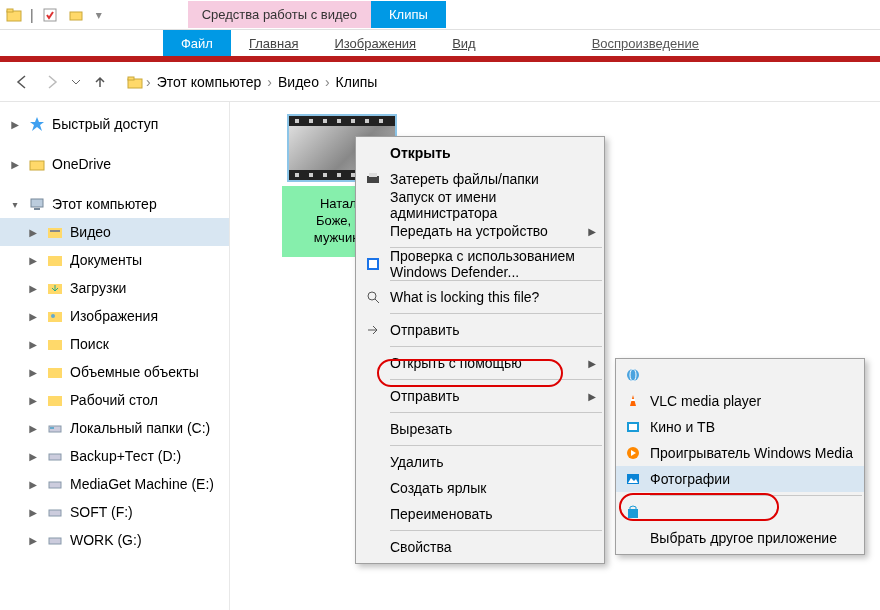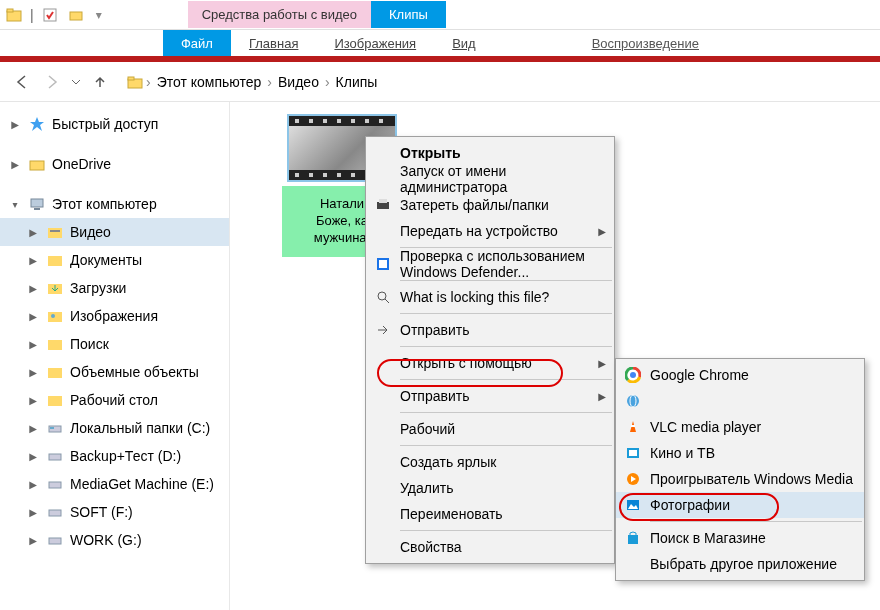--- a/index.html
+++ b/index.html
@@ -39,21 +39,21 @@
 .file-item { width: 120px; text-align: center; cursor: pointer; }
 .file-thumb { width: 110px; height: 68px; margin: 0 auto; border: 2px solid #8cc5e8; background: #c0c0c0; position: relative; }
 .film-strip { position: absolute; left: 0; right: 0; height: 10px; background: #222; }
 .film-strip.top { top: 0; }
 .film-strip.bottom { bottom: 0; }
 .film-hole { position: absolute; width: 4px; height: 4px; background: #ccc; top: 3px; }
 .thumb-img { position: absolute; top: 10px; bottom: 10px; left: 0; right: 0; background: linear-gradient(135deg,#ddd 0%,#888 60%,#bbb 100%); }
 .file-label { margin-top: 4px; font-size: 13px; line-height: 1.3; background: #86efac; padding: 10px 4px; }
 
 .context-menu { position: absolute; background: #f2f2f2; border: 1px solid #a0a0a0; box-shadow: 3px 3px 6px rgba(0,0,0,0.25); font-size: 14px; padding: 3px 0; }
-.cm1 { left: 365px; top: 136px; width: 250px; }
+.cm1 { left: 355px; top: 136px; width: 250px; }
 .cm2 { left: 615px; top: 358px; width: 250px; }
 .cm-item { display: flex; align-items: center; height: 26px; padding: 0 8px 0 0; cursor: pointer; }
 .cm-icon-col { width: 34px; display: flex; align-items: center; justify-content: center; }
 .cm-label { flex: 1; }
 .cm-arrow { font-size: 10px; color: #555; margin-left: 4px; }
 .cm-sep { height: 1px; background: #c8c8c8; margin: 3px 2px 3px 34px; }
 .cm-item.bold .cm-label { font-weight: 600; }
 .cm-highlight { border: 2.5px solid #d00; border-radius: 14px; position: absolute; pointer-events: none; }
 
 svg { display: block; }
@@ -325,34 +325,34 @@
     </div>
   </div>
 </div>
 
 <div class="context-menu cm1">
   <div class="cm-item bold">
       <span class="cm-icon-col"></span>
       <span class="cm-label">Открыть</span>
     </div>
   <div class="cm-item">
-      <span class="cm-icon-col"></span>
-      <span class="cm-label">Запуск от имени администратора</span>
-    </div>
-  <div class="cm-item">
       <span class="cm-icon-col">
         <svg width="16" height="16">
           <rect x="2" y="5" width="12" height="7" fill="#444"></rect>
           <rect x="4" y="2" width="8" height="4" fill="#ddd"></rect>
         </svg>
       </span>
       <span class="cm-label">Затереть файлы/папки</span>
     </div>
   <div class="cm-item">
       <span class="cm-icon-col"></span>
+      <span class="cm-label">Запуск от имени администратора</span>
+    </div>
+  <div class="cm-item">
+      <span class="cm-icon-col"></span>
       <span class="cm-label">Передать на устройство</span>
       <span class="cm-arrow">▶</span>
     </div>
   <div class="cm-sep"></div>
   <div class="cm-item">
       <span class="cm-icon-col">
         <svg width="16" height="16">
           <rect x="2" y="2" width="12" height="12" fill="#1a73e8"></rect>
           <rect x="4" y="4" width="8" height="8" fill="#fff"></rect>
         </svg>
@@ -386,57 +386,45 @@
     </div>
   <div class="cm-sep"></div>
   <div class="cm-item">
       <span class="cm-icon-col"></span>
       <span class="cm-label">Отправить</span>
       <span class="cm-arrow">▶</span>
     </div>
   <div class="cm-sep"></div>
   <div class="cm-item">
       <span class="cm-icon-col"></span>
-      <span class="cm-label">Рабочий</span>
-    </div>
-  <div class="cm-sep"></div>
+      <span class="cm-label">Вырезать</span>
+    </div>
+  <div class="cm-sep"></div>
+  <div class="cm-item">
+      <span class="cm-icon-col"></span>
+      <span class="cm-label">Удалить</span>
+    </div>
   <div class="cm-item">
       <span class="cm-icon-col"></span>
       <span class="cm-label">Создать ярлык</span>
     </div>
   <div class="cm-item">
       <span class="cm-icon-col"></span>
-      <span class="cm-label">Удалить</span>
-    </div>
-  <div class="cm-item">
-      <span class="cm-icon-col"></span>
       <span class="cm-label">Переименовать</span>
     </div>
   <div class="cm-sep"></div>
   <div class="cm-item">
       <span class="cm-icon-col"></span>
       <span class="cm-label">Свойства</span>
     </div>
 </div>
 
 <div class="cm-highlight" style="left:377px;top:359px;width:186px;height:28px"></div>
 
 <div class="context-menu cm2">
-  <div class="cm-item">
-      <span class="cm-icon-col">
-        <svg width="16" height="16">
-          <circle cx="8" cy="8" r="7" fill="#fff" stroke="#888"></circle>
-          <circle cx="8" cy="8" r="3" fill="#4285f4"></circle>
-          <path d="M8 1 A7 7 0 0 1 14.6 10" stroke="#ea4335" stroke-width="3" fill="none"></path>
-          <path d="M14.6 10 A7 7 0 0 1 3 13" stroke="#fbbc05" stroke-width="3" fill="none"></path>
-          <path d="M3 13 A7 7 0 0 1 8 1" stroke="#34a853" stroke-width="3" fill="none"></path>
-        </svg>
-      </span>
-      <span class="cm-label">Google Chrome</span>
-    </div>
   <div class="cm-item">
       <span class="cm-icon-col">
         <svg width="16" height="16">
           <circle cx="8" cy="8" r="6" fill="#4aa3df"></circle>
           <ellipse cx="8" cy="8" rx="3" ry="6" fill="none" stroke="#fff"></ellipse>
         </svg>
       </span>
     </div>
   <div class="cm-item">
       <span class="cm-icon-col">
@@ -475,21 +463,20 @@
       <span class="cm-label">Фотографии</span>
     </div>
   <div class="cm-sep"></div>
   <div class="cm-item">
       <span class="cm-icon-col">
         <svg width="16" height="16">
           <rect x="3" y="5" width="10" height="9" fill="#1a9bd8"></rect>
           <path d="M5 5 L5 3 Q8 1 11 3 L11 5" fill="none" stroke="#1a9bd8"></path>
         </svg>
       </span>
-      <span class="cm-label">Поиск в Магазине</span>
     </div>
   <div class="cm-item">
       <span class="cm-icon-col"></span>
       <span class="cm-label">Выбрать другое приложение</span>
     </div>
 </div>
 
 <div class="cm-highlight" style="left:619px;top:493px;width:160px;height:28px"></div>
 
 </body></html>

